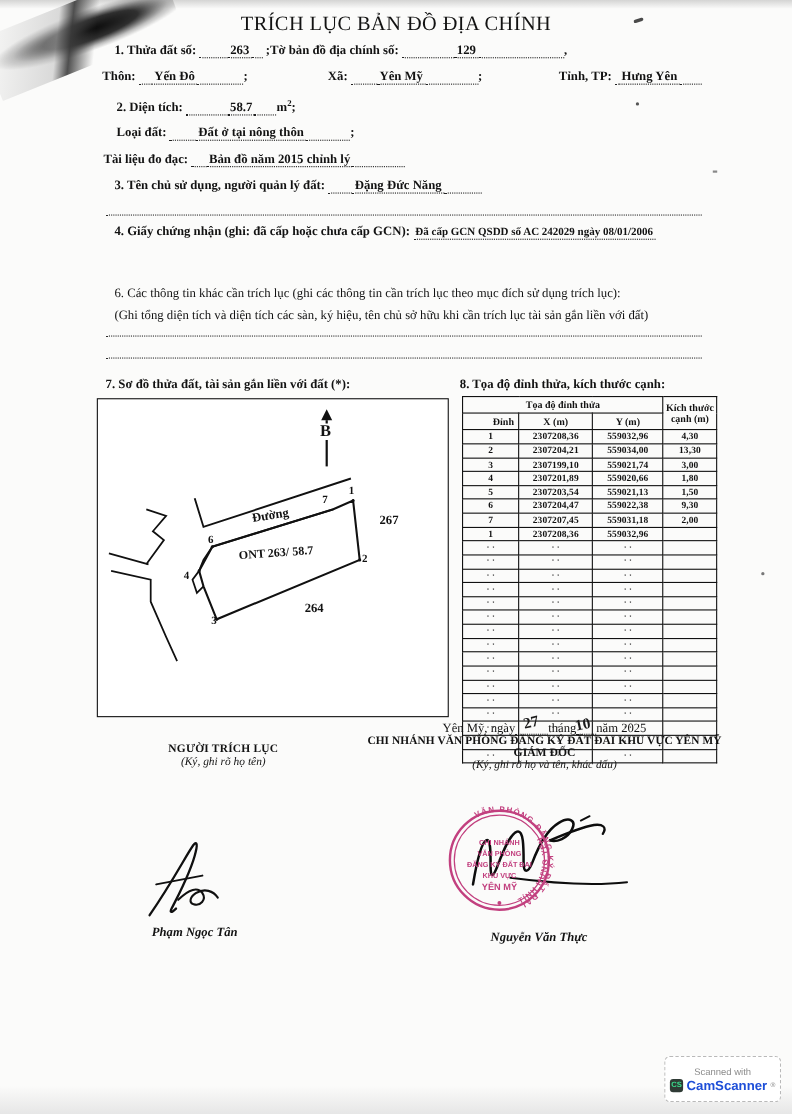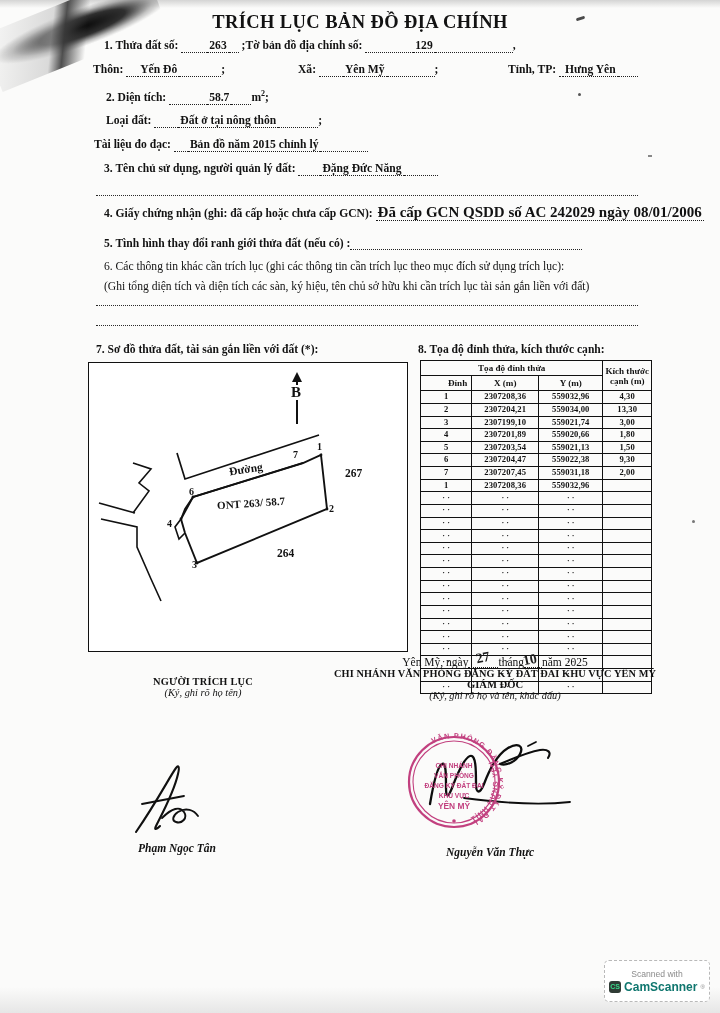--- a/index.html
+++ b/index.html
@@ -35,21 +35,21 @@
     background:linear-gradient(180deg,rgba(140,140,140,.35),rgba(255,255,255,0));
   }
   .edge-shadow-bottom{
     position:absolute;left:0;bottom:0;width:100%;height:26px;
     background:linear-gradient(0deg,rgba(225,225,225,.8),rgba(255,255,255,0));
   }
 
   .title{
     position:absolute;left:0;right:0;top:12px;
     text-align:center;
-    font-size:18.5px;font-weight:bold;letter-spacing:.4px;
+    font-size:18.5px;font-weight:normal;letter-spacing:.4px;
   }
   .stray-mark{
     position:absolute;right:135px;top:17px;width:9px;height:3px;
     background:#4a4a4a;transform:rotate(-18deg);border-radius:2px;
   }
   .stray-dot{
     position:absolute;left:578px;top:93px;width:3px;height:3px;background:#555;border-radius:50%;
   }
   .stray-dot2{
     position:absolute;left:692px;top:520px;width:3px;height:3px;background:#777;border-radius:50%;
@@ -171,21 +171,21 @@
     display:flex;flex-direction:column;align-items:center;justify-content:center;
     gap:1px;
   }
   .cam .t1{font-family:"Liberation Sans",sans-serif;font-size:8.6px;color:#8b8b8b;}
   .cam .t2row{display:flex;align-items:center;gap:3px;}
   .cam .cs{
     width:12px;height:12px;border-radius:3px;background:#2f3b35;
     color:#39d98a;font-family:"Liberation Sans",sans-serif;font-size:7px;
     display:flex;align-items:center;justify-content:center;font-weight:bold;
   }
-  .cam .t2{font-family:"Liberation Sans",sans-serif;font-size:12px;color:#0f766e;font-weight:bold;}
+  .cam .t2{font-family:"Liberation Sans",sans-serif;font-size:12px;color:#1d4ed8;font-weight:bold;}
   .cam .tm{font-family:"Liberation Sans",sans-serif;font-size:6px;color:#888;vertical-align:super;}
 </style>
 </head>
 <body>
 
 <div class="page">
 
   <div class="edge-shadow-top"></div>
   <div class="scan-artifact"></div>
   <div class="scan-artifact2"></div>
@@ -234,26 +234,23 @@
 
   <div class="line" style="left:104px;top:162px;">
     <span class="b">3. Tên chủ sử dụng, người quản lý đất:</span>
     <span class="dots" style="width:22px;">&nbsp;</span><span class="fill">Đặng Đức Năng</span><span class="dots" style="width:34px;">&nbsp;</span>
   </div>
 
   <div class="dotline" style="left:96px;top:195px;width:542px;"></div>
 
   <div class="line" style="left:104px;top:204px;">
     <span class="b">4. Giấy chứng nhận (ghi: đã cấp hoặc chưa cấp GCN):</span>
-    <span class="fill" style="font-size:15px;">Đã cấp GCN QSDD số AC 242029 ngày 08/01/2006</span>
-  </div>
-
-  <div class="line" style="left:104px;top:236px;">
-    <span class="b">5. Tình hình thay đổi ranh giới thửa đất (nếu có) :</span><span class="dots" style="width:232px;">&nbsp;</span>
-  </div>
+    <span class="fill" style="font-size:10px;">Đã cấp GCN QSDD số AC 242029 ngày 08/01/2006</span>
+  </div>
+
 
   <div class="line" style="left:104px;top:260px;">6. Các thông tin khác cần trích lục (ghi các thông tin cần trích lục theo mục đích sử dụng trích lục):</div>
   <div class="line" style="left:104px;top:280px;">(Ghi tổng diện tích và diện tích các sàn, ký hiệu, tên chủ sở hữu khi cần trích lục tài sản gắn liền với đất)</div>
 
   <div class="dotline" style="left:96px;top:305px;width:542px;"></div>
   <div class="dotline" style="left:96px;top:325px;width:542px;"></div>
 
   <div class="line b" style="left:96px;top:343px;">7. Sơ đồ thửa đất, tài sản gắn liền với đất (*):</div>
 
   <div class="line b" style="left:418px;top:343px;">8. Tọa độ đỉnh thửa, kích thước cạnh:</div>

